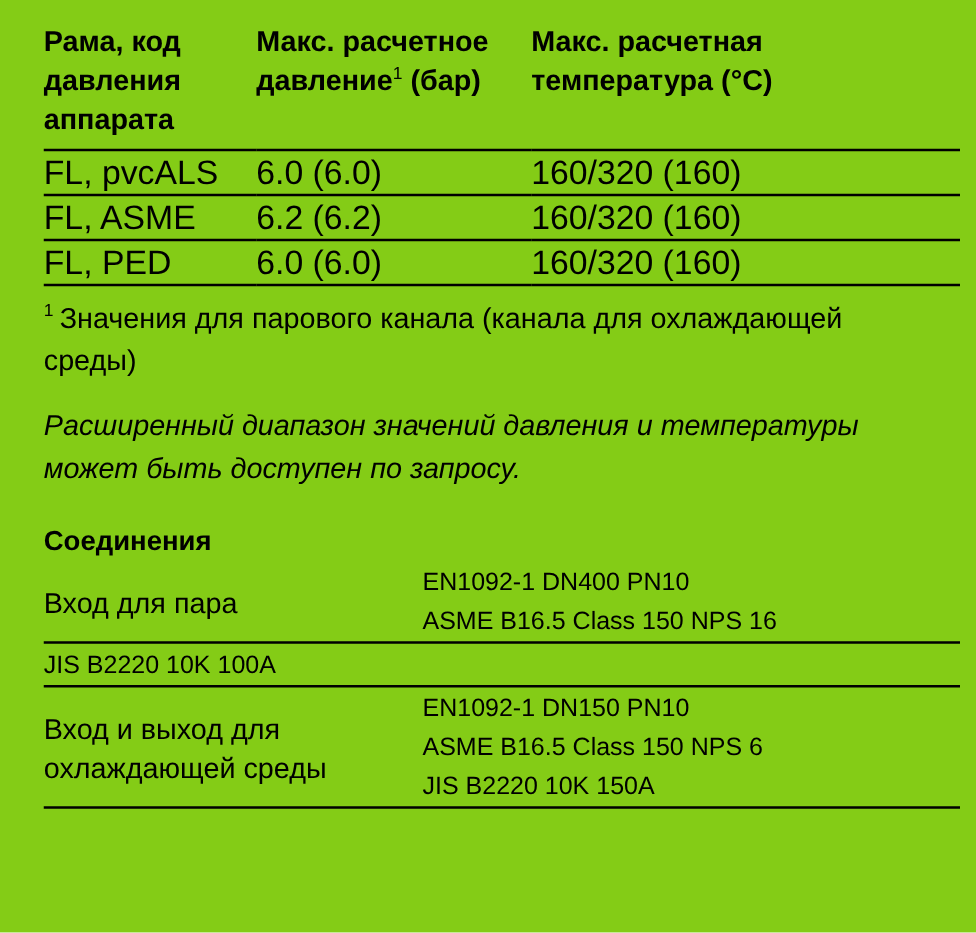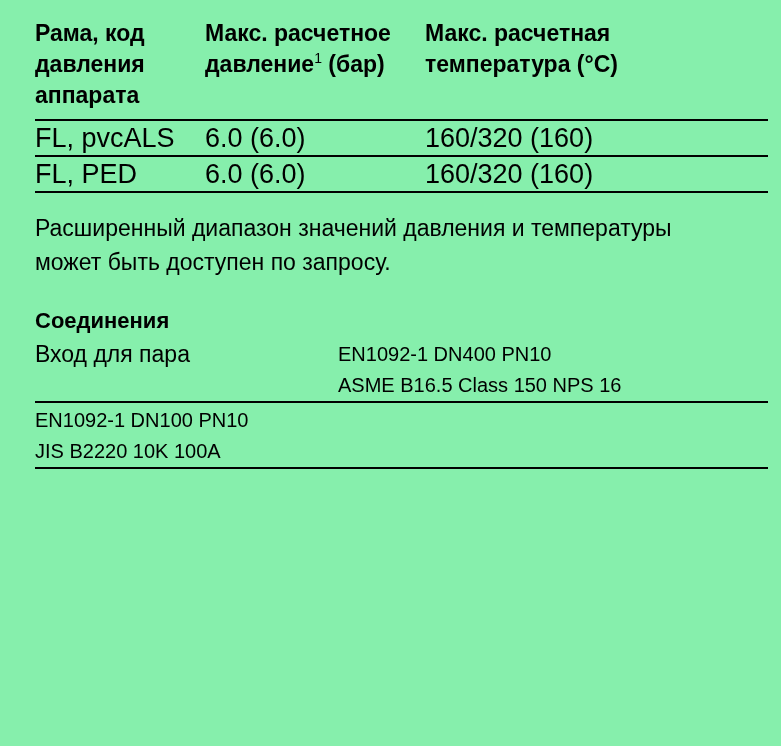--- a/index.html
+++ b/index.html
@@ -7,21 +7,21 @@
     color:#000000;
     font-family:"Liberation Sans","DejaVu Sans",sans-serif;
     -webkit-font-smoothing:antialiased;
   }
   .page {
     position:relative;
     width:781px; height:746px;
     box-sizing:border-box;
     padding:18px 12px 0 35px;
     overflow:hidden;
-    background:#86efac;
+    background:#84cc16;
   }
   .preline { white-space:pre-line; }
 
   
   .spec-table {
     border-collapse:collapse;
     width:733px;
     table-layout:fixed;
   }
   .spec-table th {
@@ -46,31 +46,32 @@
   .footnote {
     margin:8px 0 0 0;
     font-size:23px; line-height:34px;
     width:740px;
   }
   .footnote sup { font-size:14px; margin-right:5px; }
   .note {
     margin:18px 0 0 0;
     font-size:23px; line-height:34px;
     width:745px;
+    font-style:italic;
   }
 
   
   .section-title {
     margin:25px 0 0 0;
     font-size:22px; line-height:33px; font-weight:bold;
   }
   .conn-table { width:733px; }
   .conn-row {
     display:flex;
-    align-items:flex-start;
+    align-items:center;
     border-bottom:2px solid #000;
     padding:2px 0 0 0;
   }
   .conn-label {
     flex:0 0 303px;
     font-size:23px; line-height:31px;
   }
   .conn-values { font-size:20px; line-height:31px; }
 </style>
 </head>
@@ -97,45 +98,62 @@
         </th>
       </tr>
     </thead>
     <tbody>
       <tr>
         <td>FL, pvcALS</td>
         <td>6.0 (6.0)</td>
         <td>160/320 (160)</td>
       </tr>
       <tr>
+        <td>FL, ASME</td>
+        <td>6.2 (6.2)</td>
+        <td>160/320 (160)</td>
+      </tr>
+      <tr>
         <td>FL, PED</td>
         <td>6.0 (6.0)</td>
         <td>160/320 (160)</td>
       </tr>
     </tbody>
   </table>
 
+  <p class="footnote">
+    <sup>1</sup><span class="preline">Значения для парового канала (канала для охлаждающей
+среды)</span>
+  </p>
 
   <p class="note preline">Расширенный диапазон значений давления и температуры
 может быть доступен по запросу.</p>
 
   <h2 class="section-title">Соединения</h2>
 
   <div class="conn-table">
 
     <div class="conn-row">
       <div class="conn-label preline">Вход для пара</div>
       <div class="conn-values">
         <div>EN1092-1 DN400 PN10</div>
         <div>ASME B16.5 Class 150 NPS 16</div>
       </div>
     </div>
 
     <div class="conn-row">
       <div class="conn-values">
-        <div>EN1092-1 DN100 PN10</div>
         <div>JIS B2220 10K 100A</div>
       </div>
     </div>
 
+    <div class="conn-row">
+      <div class="conn-label preline">Вход и выход для
+охлаждающей среды</div>
+      <div class="conn-values">
+        <div>EN1092-1 DN150 PN10</div>
+        <div>ASME B16.5 Class 150 NPS 6</div>
+        <div>JIS B2220 10K 150A</div>
+      </div>
+    </div>
 
   </div>
 </div>
 
 </body></html>

